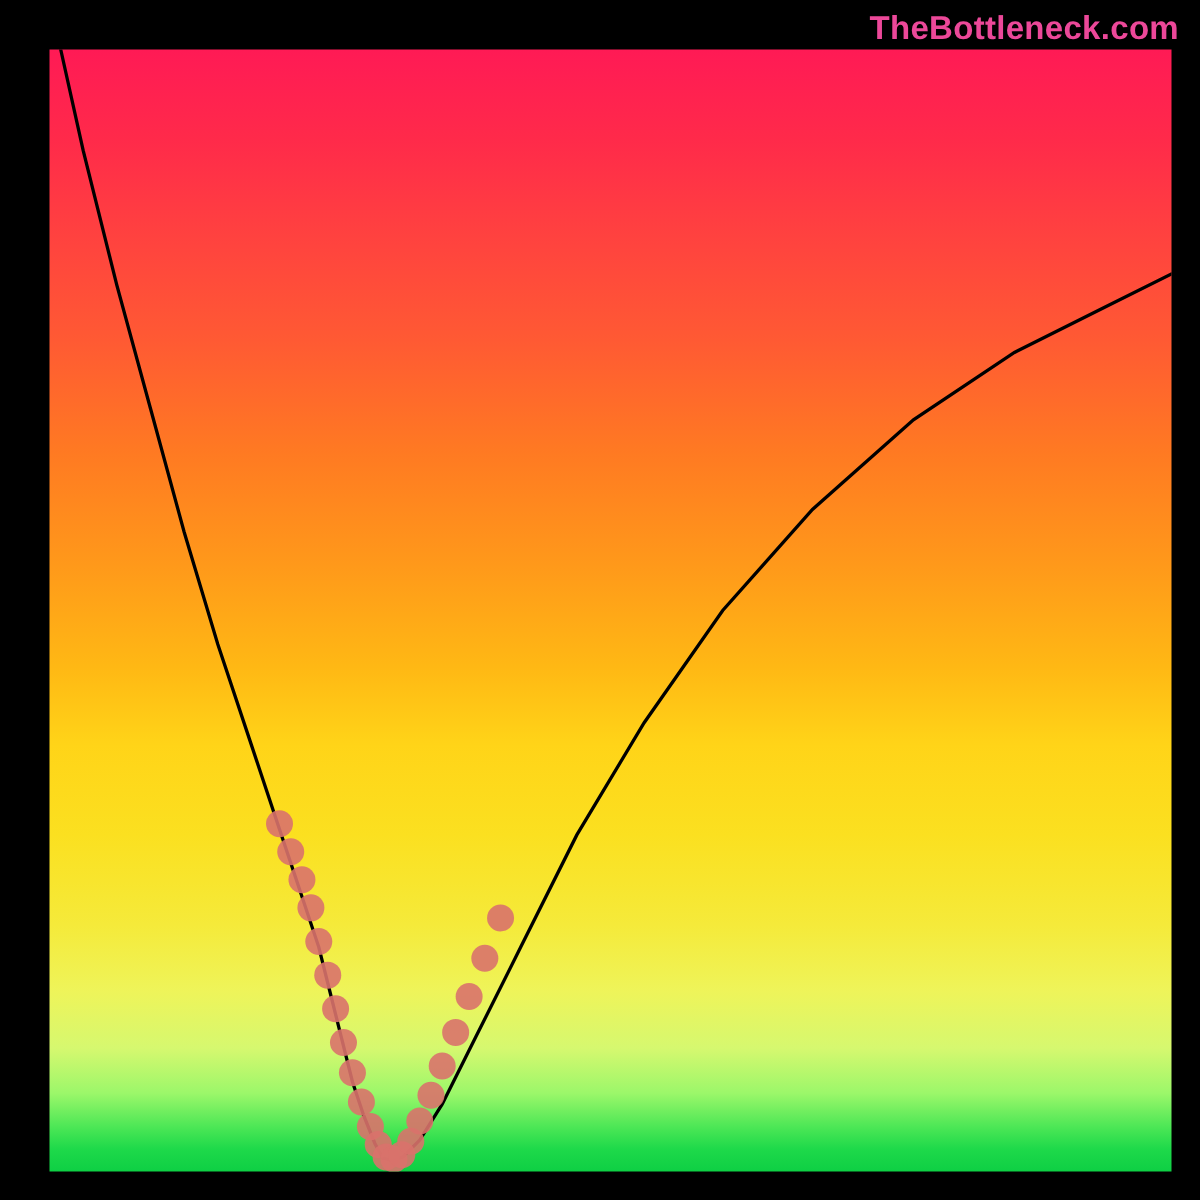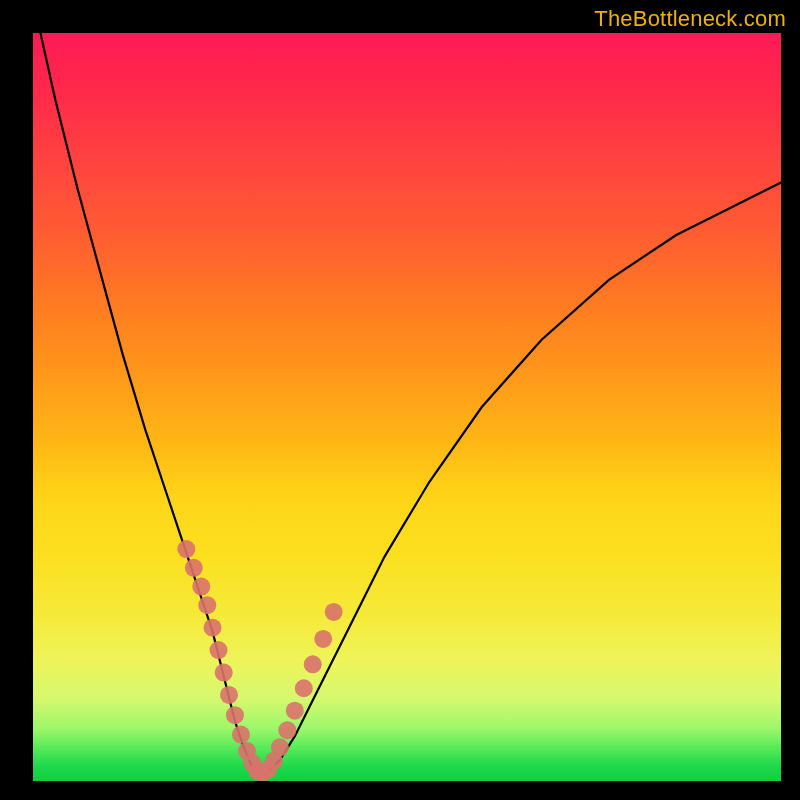--- a/index.html
+++ b/index.html
@@ -47,23 +47,23 @@
     position: absolute;
     left: 0;
     top: 0;
     width: 748px;
     height: 748px;
   }
   .watermark {
     position: absolute;
     top: 6px;
     right: 14px;
-    color: #eab308;
+    color: #ec4899;
     font-size: 22px;
-    font-weight: 400;
+    font-weight: 700;
     letter-spacing: 0.2px;
     user-select: none;
   }
 </style>
 </head>
 <body>
 
 <div class="frame">
   <div class="plot-area">
     <svg class="curve-svg" viewBox="0 0 748 748">

